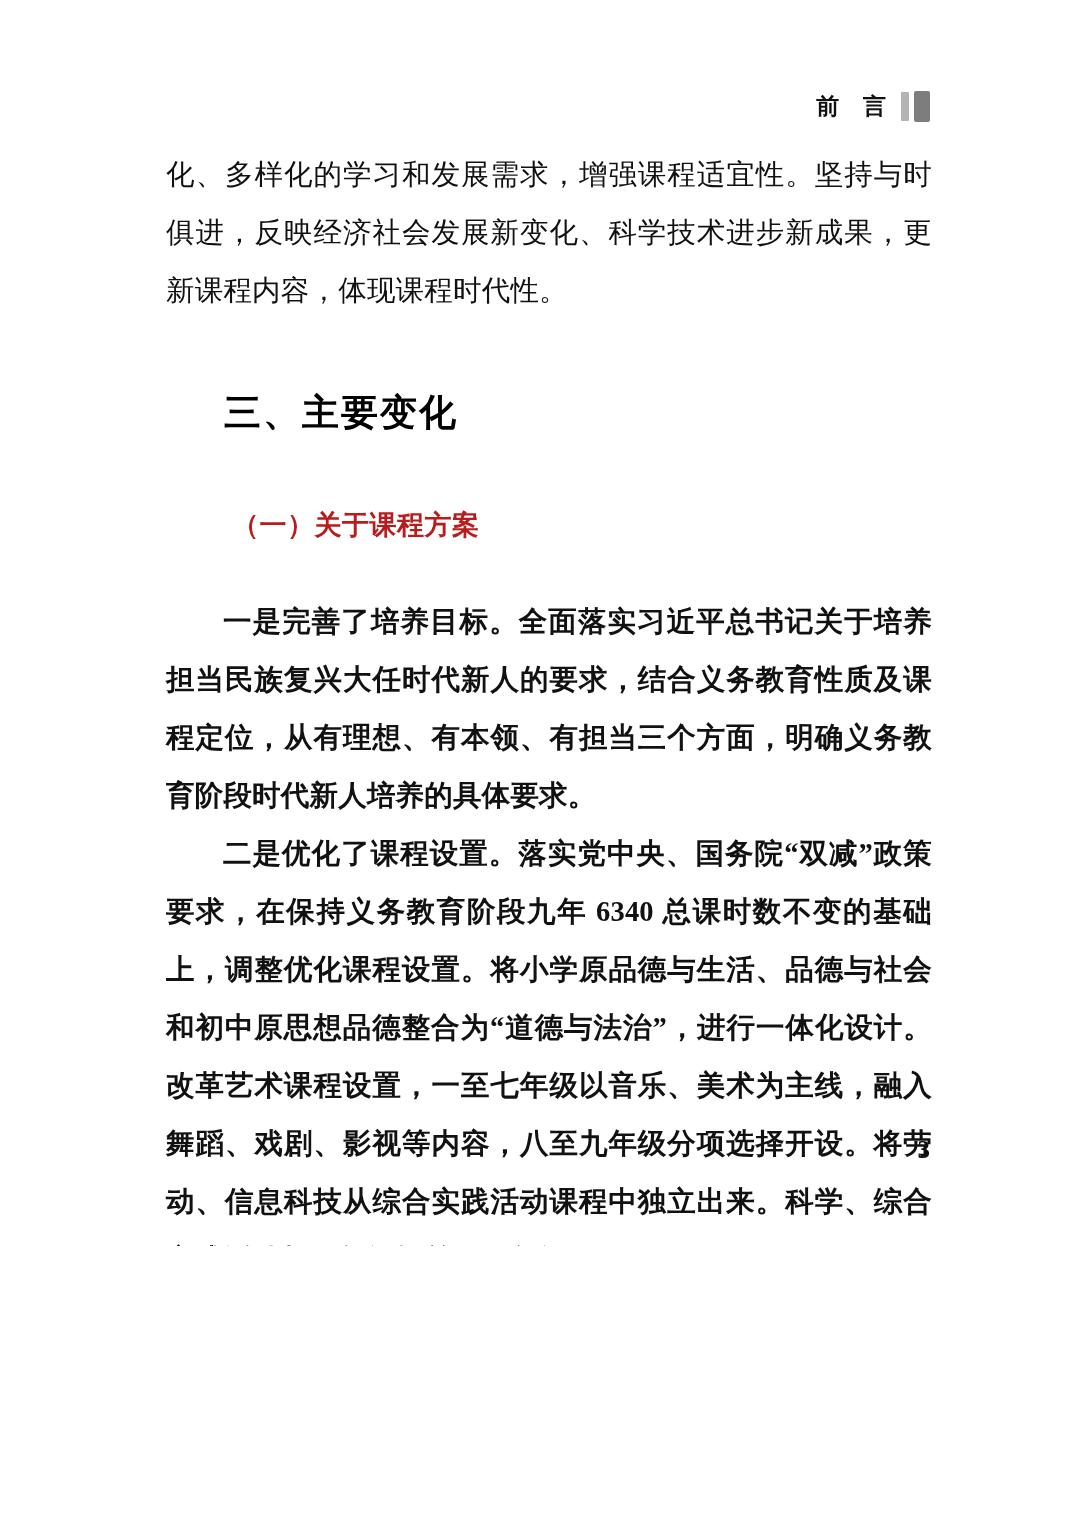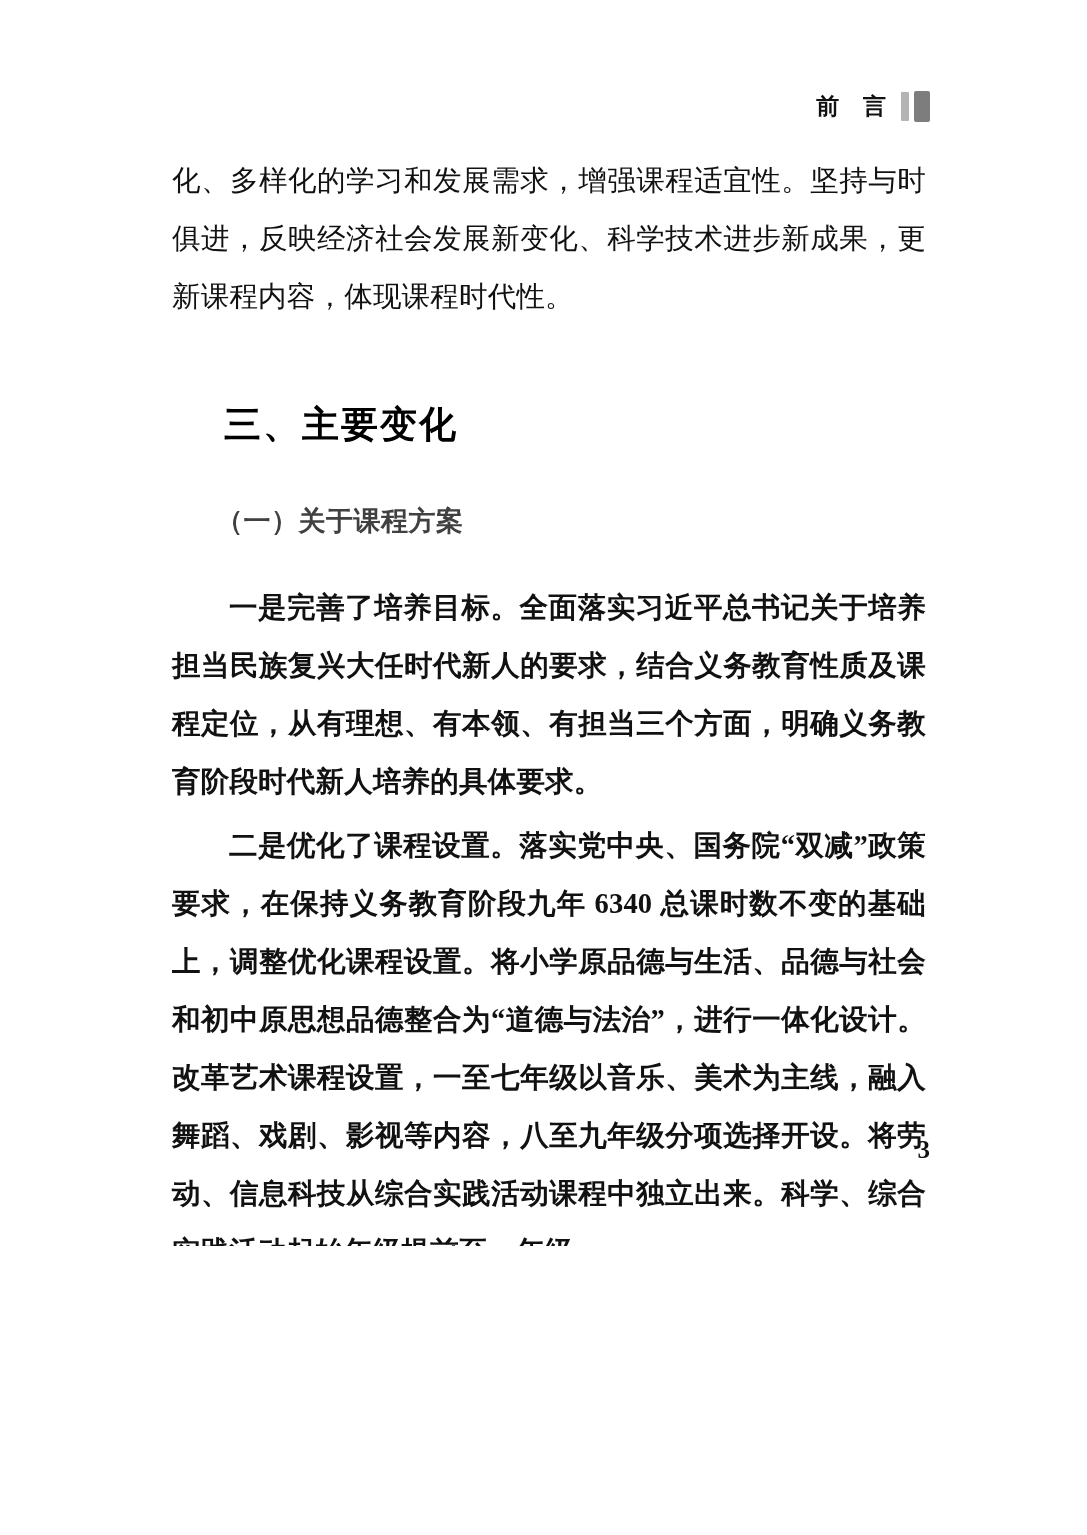--- a/index.html
+++ b/index.html
@@ -69,21 +69,21 @@
     width: 766px;
   }
 
   .body-para {
     font-family: "Liberation Serif", "DejaVu Serif", serif;
     font-size: 28.5px;
     line-height: 58px;
     text-align: justify;
     text-justify: inter-character;
     color: #111111;
-    margin: 6px;
+    margin: 0;
     letter-spacing: 0.2px;
   }
 
   .body-para.indent {
     text-indent: 57px;
     font-weight: bold;
   }
 
   
   .section-heading {
@@ -97,22 +97,22 @@
     padding-left: 42px;
   }
 
   
   .sub-heading {
     font-family: "Liberation Sans", "DejaVu Sans", sans-serif;
     font-weight: bold;
     font-size: 27px;
     line-height: 1;
     letter-spacing: 0.5px;
-    color: #404040;
-    margin: 0;
+    color: #b91c1c;
+    margin: 16px;
     padding-left: 50px;
   }
 
   .sp-after-intro { height: 58px; }
   .sp-after-section-heading { height: 49px; }
   .sp-after-sub-heading { height: 38px; }
   .sp-before-sub-heading-2 { height: 52px; }
 
   
   .page-number {

